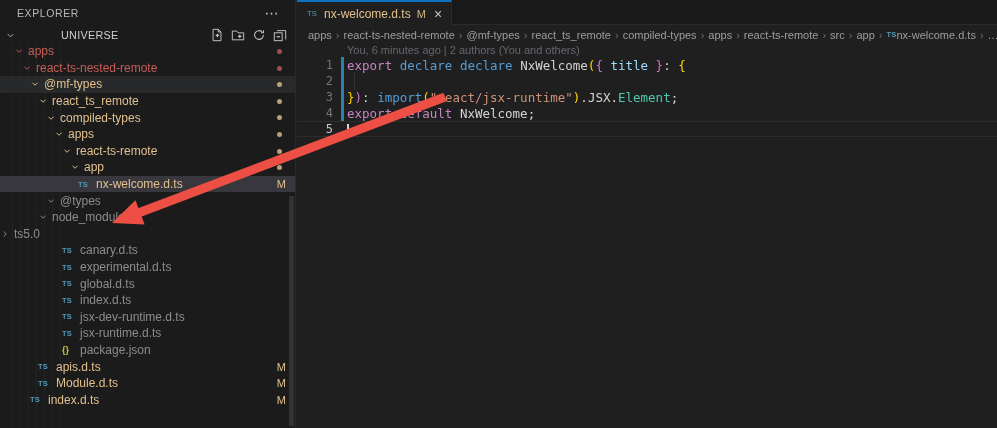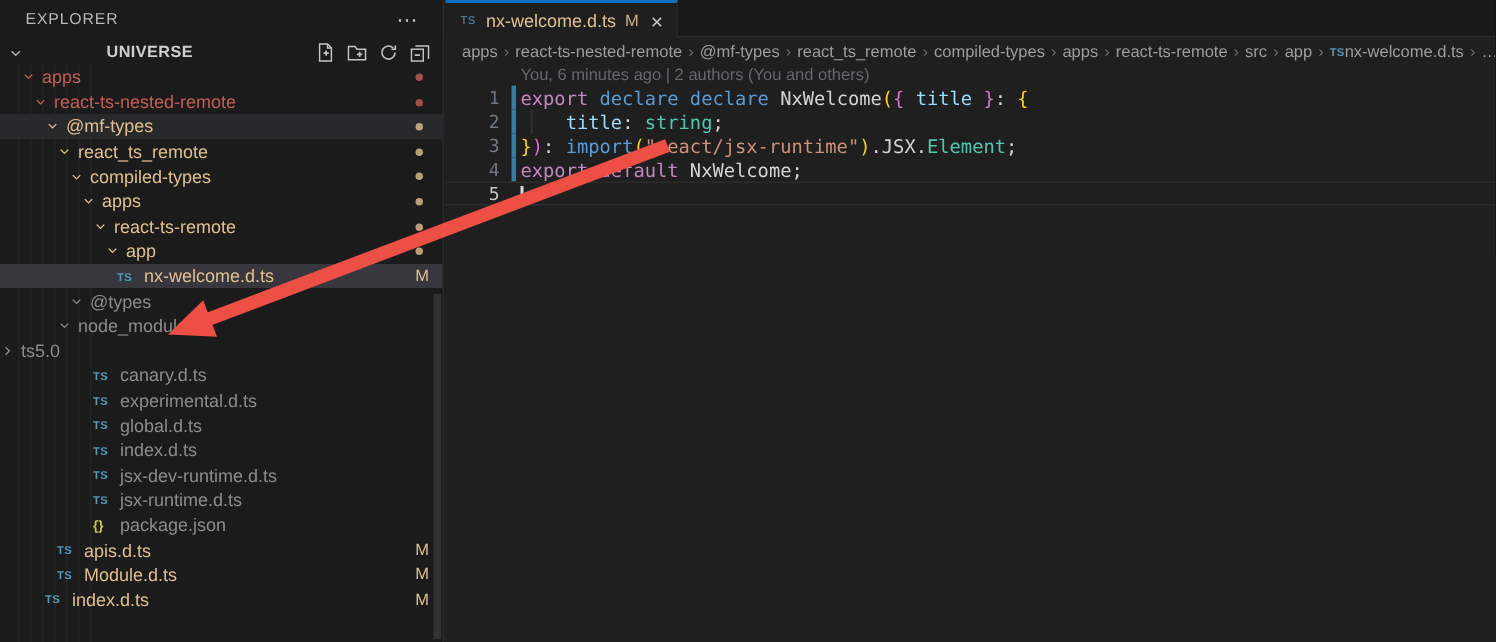--- a/index.html
+++ b/index.html
@@ -12,21 +12,21 @@
   }
   
   .sidebar{ position:absolute; left:0; top:0; width:296px; height:428px;
     background:var(--sidebarbg,#1b1b1c); border-right:1px solid var(--bordercol,#2a2a2b); }
   .sb-header{ height:26px; display:flex; align-items:center; justify-content:space-between;
     padding:0 16px 0 17px; color:#b8b8b8; font-size:10.5px; letter-spacing:.6px; }
   .sb-ellipsis{ color:#c5c5c5; font-size:14px; cursor:pointer; line-height:10px; }
   .sb-section{ height:18px; display:flex; align-items:center; padding:0 8px 0 5px;
     color:#d0d0d0; }
   .sb-section .twisty{ display:flex; color:#b0b0b0; }
-  .sb-section .sec-label{ font-weight:bold; font-size:10.8px; letter-spacing:.3px; margin-left:12px; flex:1;padding-left:43px; }
+  .sb-section .sec-label{ font-weight:normal; font-size:10.8px; letter-spacing:.3px; margin-left:2px; flex:1;padding-left:43px; }
   .sb-actions{ display:flex; gap:7px; align-items:center; color:#c5c5c5; }
   .sb-actions svg{ display:block; cursor:pointer; }
   .tree{ position:absolute; top:43px; left:0; right:0; bottom:0; overflow:hidden;
     background-image:
       linear-gradient(#232324,#232324),linear-gradient(#232324,#232324),
       linear-gradient(#232324,#232324),linear-gradient(#232324,#232324),
       linear-gradient(#232324,#232324),linear-gradient(#232324,#232324),
       linear-gradient(#232324,#232324);
     background-repeat:no-repeat;
     background-size:1px 100%,1px 100%,1px 100%,1px 100%,1px 100%,1px 100%,1px 100%;
@@ -311,21 +311,20 @@
       <div class="lines" id="code-lines">
           <div class="cline">
             <span class="num">1</span>
             <span class="dirty"></span>
             <span class="codetext"><span class="tok-k1">export </span><span class="tok-k2">declare </span><span class="tok-k2">declare </span><span class="tok-plain">NxWelcome</span><span class="tok-gold">(</span><span class="tok-pink">{</span><span class="tok-param"> title </span><span class="tok-pink">}</span><span class="tok-punct">: </span><span class="tok-gold">{</span></span>
           </div>
           <div class="cline">
             <span class="num">2</span>
             <span class="dirty"></span>
             <span class="iguide"></span>
-            <span class="codetext"><span class="tok-punct">    </span><span class="tok-param">title</span><span class="tok-punct">: </span><span class="tok-type">string</span><span class="tok-punct">;</span></span>
           </div>
           <div class="cline">
             <span class="num">3</span>
             <span class="dirty"></span>
             <span class="codetext"><span class="tok-gold">}</span><span class="tok-pink">)</span><span class="tok-punct">: </span><span class="tok-k2">import</span><span class="tok-gold">(</span><span class="tok-str">"react/jsx-runtime"</span><span class="tok-gold">)</span><span class="tok-punct">.</span><span class="tok-plain">JSX</span><span class="tok-punct">.</span><span class="tok-type">Element</span><span class="tok-punct">;</span></span>
           </div>
           <div class="cline">
             <span class="num">4</span>
             <span class="dirty"></span>
             <span class="codetext"><span class="tok-k1">export </span><span class="tok-k1">default </span><span class="tok-plain">NxWelcome</span><span class="tok-punct">;</span></span>

